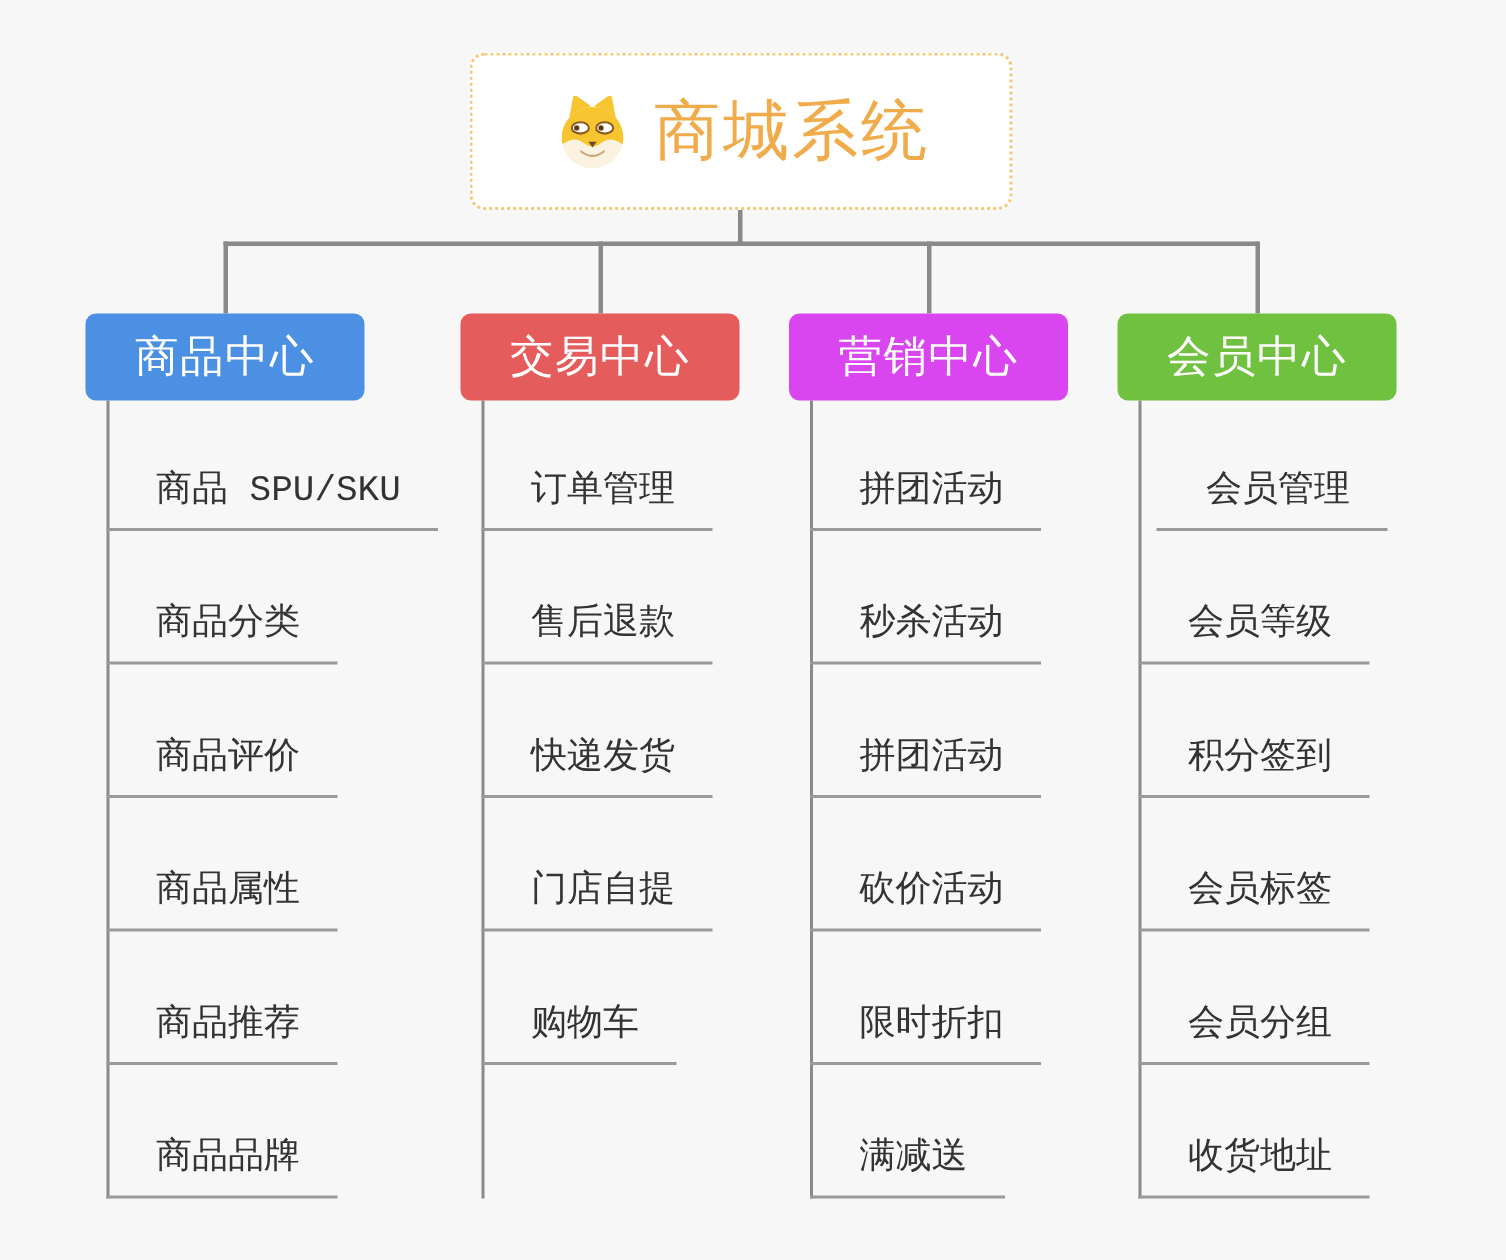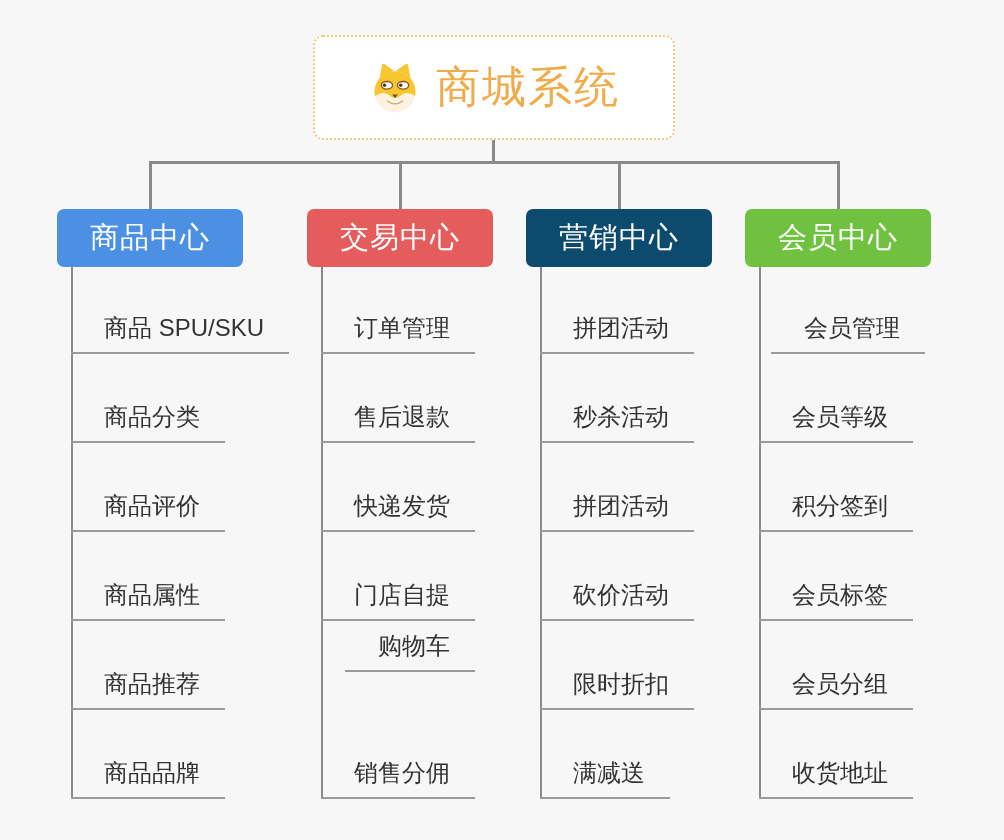--- a/index.html
+++ b/index.html
@@ -71,20 +71,21 @@
   }
   .leaf {
     position: absolute;
     white-space: nowrap;
     font-size: 24px;
     line-height: 36px;
     color: #333333;
     padding: 0 25px 6px 33px;
     border-bottom: 2px solid #9A9A9A;
     cursor: pointer;
+    font-family: Liberation Mono, monospace;
   }
 </style>
 </head>
 <body>
 
 <div id="canvas">
 
   <div class="connector" style="left:492px; top:140px; width:3px; height:24px;"></div>
 
   <div class="connector" style="left:149px; top:161px; width:690px; height:3px;"></div>
@@ -118,24 +119,23 @@
     <div class="leaf" style="left: 71px; top: 755px;">商品品牌</div>
     <div class="connector" style="left: 399px; top: 161px; width: 3px; height: 48px;"></div>
     <div class="branch-box" style="left: 307px; top: 209px; background: rgb(228, 92, 92);">
       <span class="branch-label">交易中心</span>
     </div>
     <div class="spine" style="left: 321px; top: 267px; height: 532px;"></div>
     <div class="leaf" style="left: 321px; top: 310px;">订单管理</div>
     <div class="leaf" style="left: 321px; top: 399px;">售后退款</div>
     <div class="leaf" style="left: 321px; top: 488px;">快递发货</div>
     <div class="leaf" style="left: 321px; top: 577px;">门店自提</div>
-    <div class="leaf" style="left: 321px; top: 628px; margin-left: 24px;">购物车</div>
-    <div class="leaf" style="left: 321px; top: 755px;">销售分佣</div>
+    <div class="leaf" style="left: 321px; top: 666px;">购物车</div>
     <div class="connector" style="left: 618px; top: 161px; width: 3px; height: 48px;"></div>
-    <div class="branch-box" style="left: 526px; top: 209px; background: #0c4a6e;">
+    <div class="branch-box" style="left: 526px; top: 209px; background: #d946ef;">
       <span class="branch-label">营销中心</span>
     </div>
     <div class="spine" style="left: 540px; top: 267px; height: 532px;"></div>
     <div class="leaf" style="left: 540px; top: 310px;">拼团活动</div>
     <div class="leaf" style="left: 540px; top: 399px;">秒杀活动</div>
     <div class="leaf" style="left: 540px; top: 488px;">拼团活动</div>
     <div class="leaf" style="left: 540px; top: 577px;">砍价活动</div>
     <div class="leaf" style="left: 540px; top: 666px;">限时折扣</div>
     <div class="leaf" style="left: 540px; top: 755px;">满减送</div>
     <div class="connector" style="left: 837px; top: 161px; width: 3px; height: 48px;"></div>

